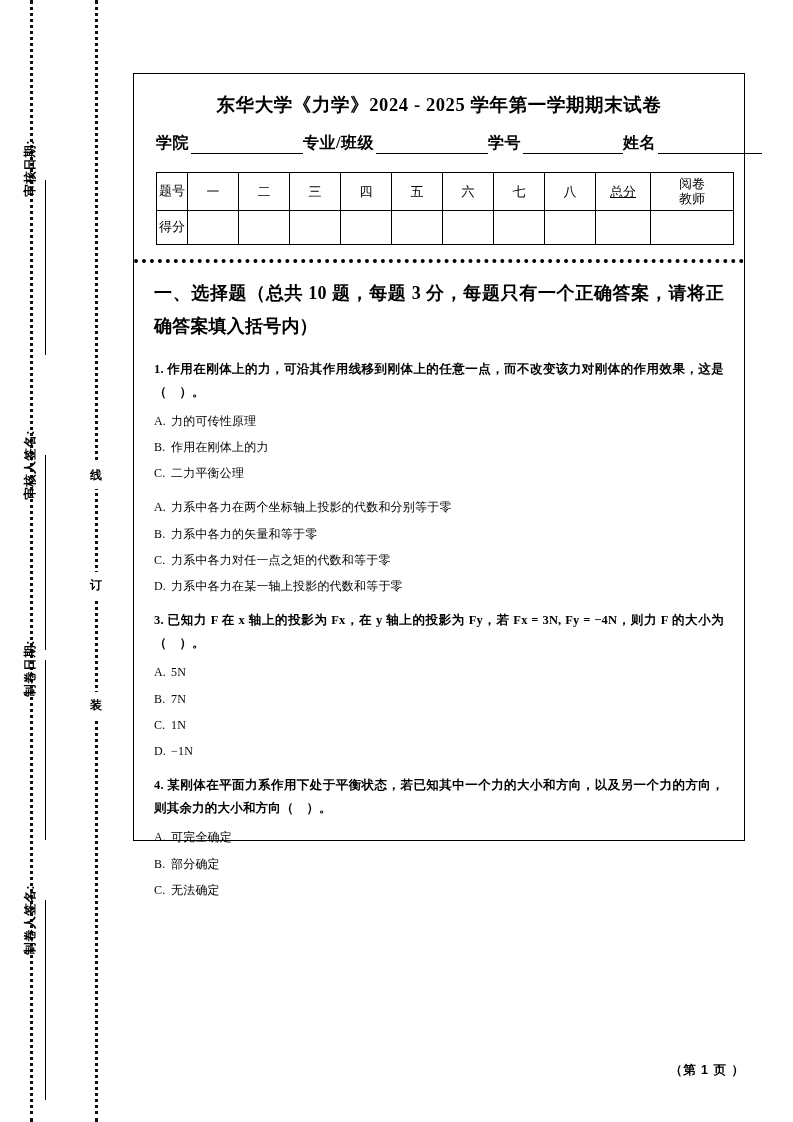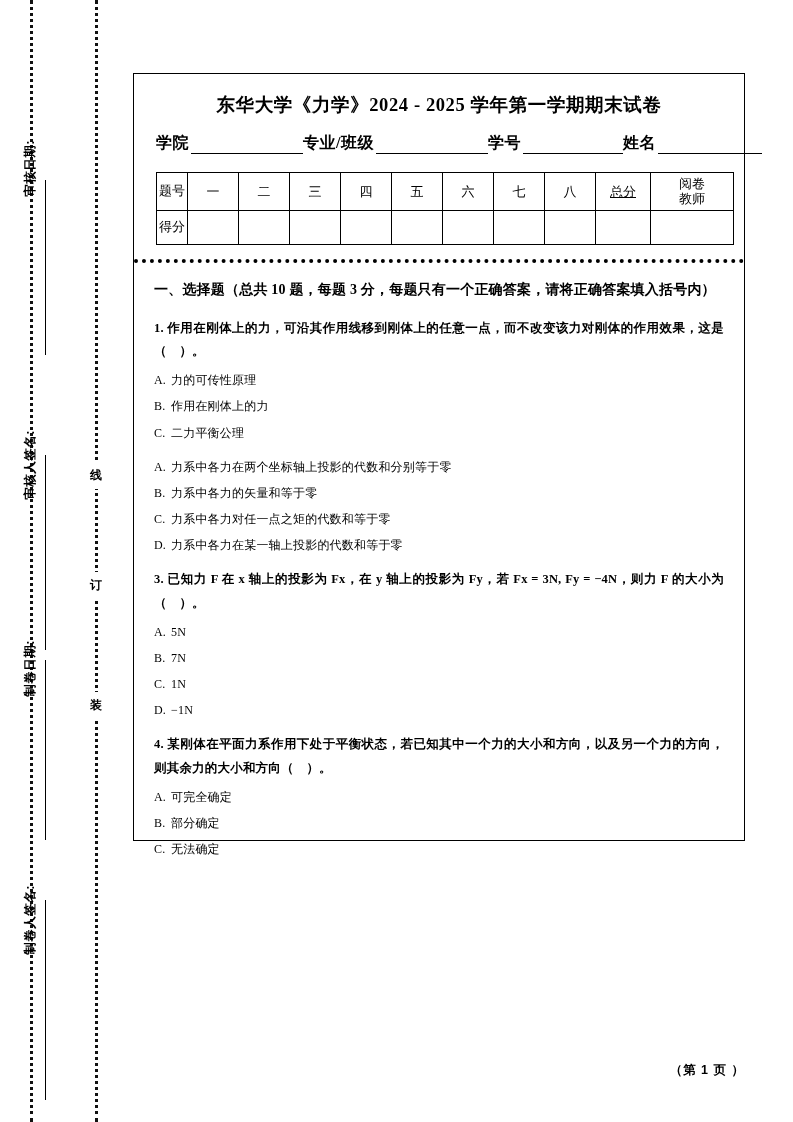--- a/index.html
+++ b/index.html
@@ -141,21 +141,21 @@
     border-top: 4px dotted #000;
   }
 
   
   #questions {
     margin: 0 20px 0 20px;
     padding-top: 14px;
     font-family: "Liberation Serif", "DejaVu Serif", serif;
   }
   .q-intro {
-    font-size: 14px;
+    font-size: 18px;
     font-weight: bold;
     line-height: 1.85;
     margin: 0 0 14px 0;
     text-align: justify;
     letter-spacing: 0.2px;
   }
   .q-stem {
     font-size: 12.5px;
     font-weight: bold;
     line-height: 1.85;

